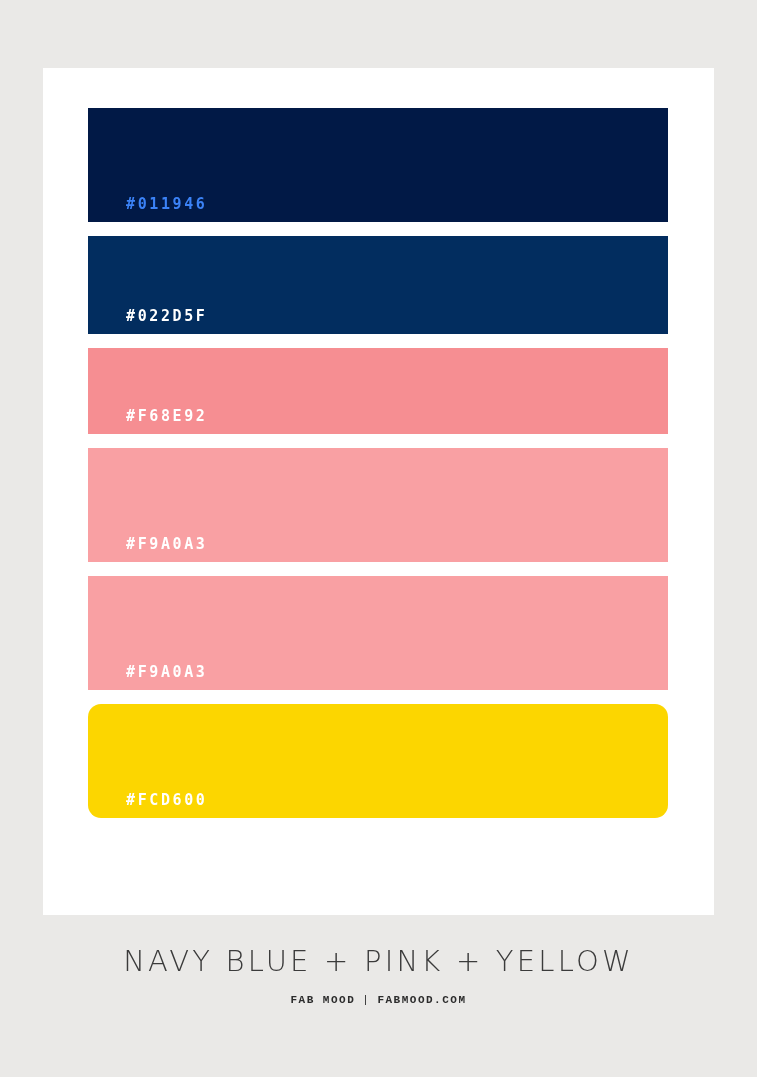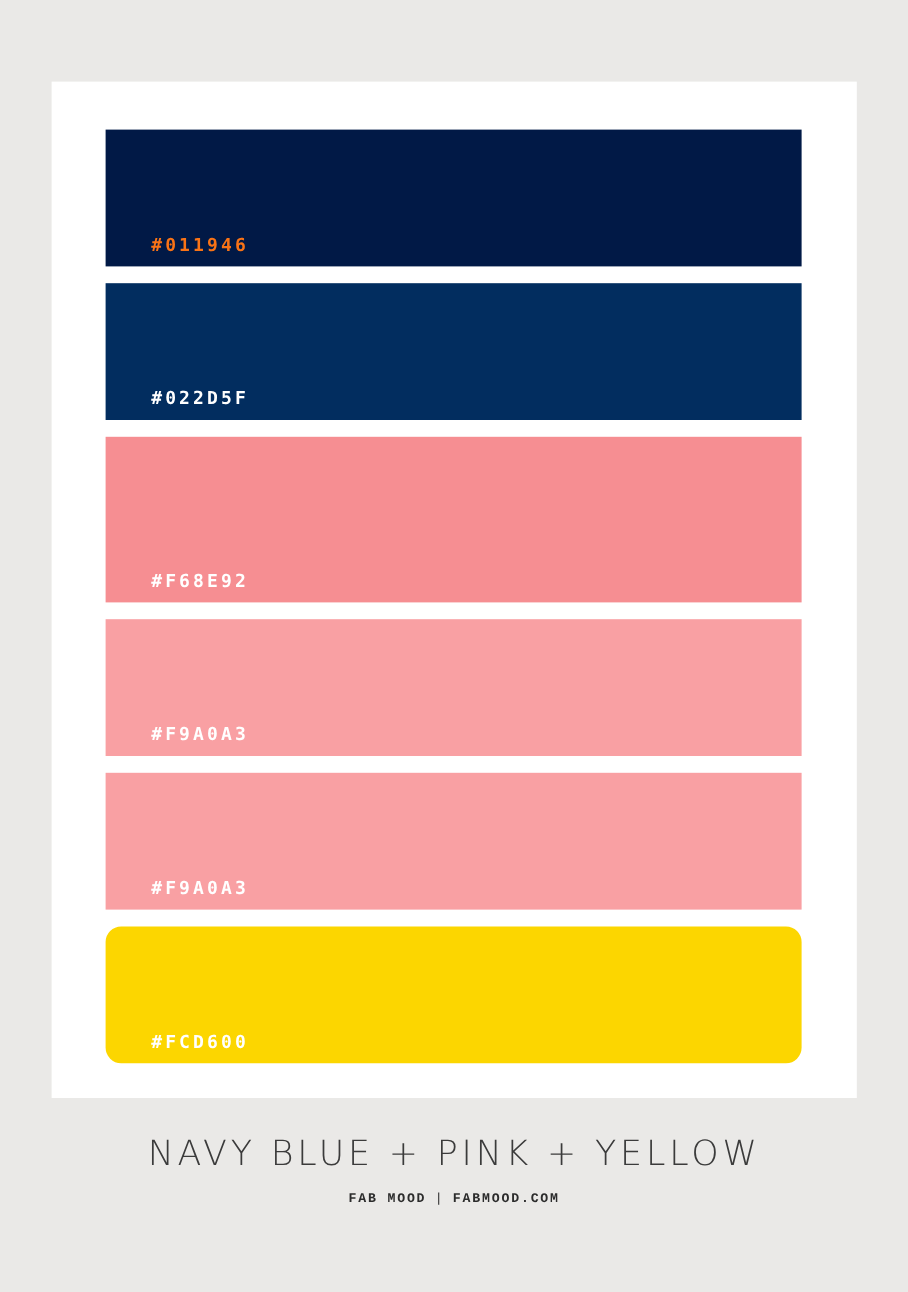--- a/index.html
+++ b/index.html
@@ -95,26 +95,26 @@
   }
 </style>
 </head>
 <body>
 
 <div class="poster" style="background: rgb(234, 233, 231);">
 
   <div class="card" style="background: rgb(255, 255, 255);">
     <div class="swatch-stack">
         <div class="swatch" style="background: rgb(1, 25, 70); height: 114px;">
-          <span class="swatch-label" style="color: #f97316;">#011946</span>
+          <span class="swatch-label" style="color: #3b82f6;">#011946</span>
         </div>
-        <div class="swatch" style="background: rgb(2, 45, 95); height: 114px;">
+        <div class="swatch" style="background: rgb(2, 45, 95); height: 98px;">
           <span class="swatch-label" style="color: rgb(255, 255, 255);">#022D5F</span>
         </div>
-        <div class="swatch" style="background: rgb(246, 142, 146); height: 138px;">
+        <div class="swatch" style="background: rgb(246, 142, 146); height: 86px;">
           <span class="swatch-label" style="color: rgb(255, 255, 255);">#F68E92</span>
         </div>
         <div class="swatch" style="background: rgb(249, 160, 163); height: 114px;">
           <span class="swatch-label" style="color: rgb(255, 255, 255);">#F9A0A3</span>
         </div>
         <div class="swatch" style="background: rgb(249, 160, 163); height: 114px;">
           <span class="swatch-label" style="color: rgb(255, 255, 255);">#F9A0A3</span>
         </div>
         <div class="swatch" style="background: rgb(252, 214, 0); height: 114px; border-radius: 13px;">
           <span class="swatch-label" style="color: rgb(255, 255, 255);">#FCD600</span>

